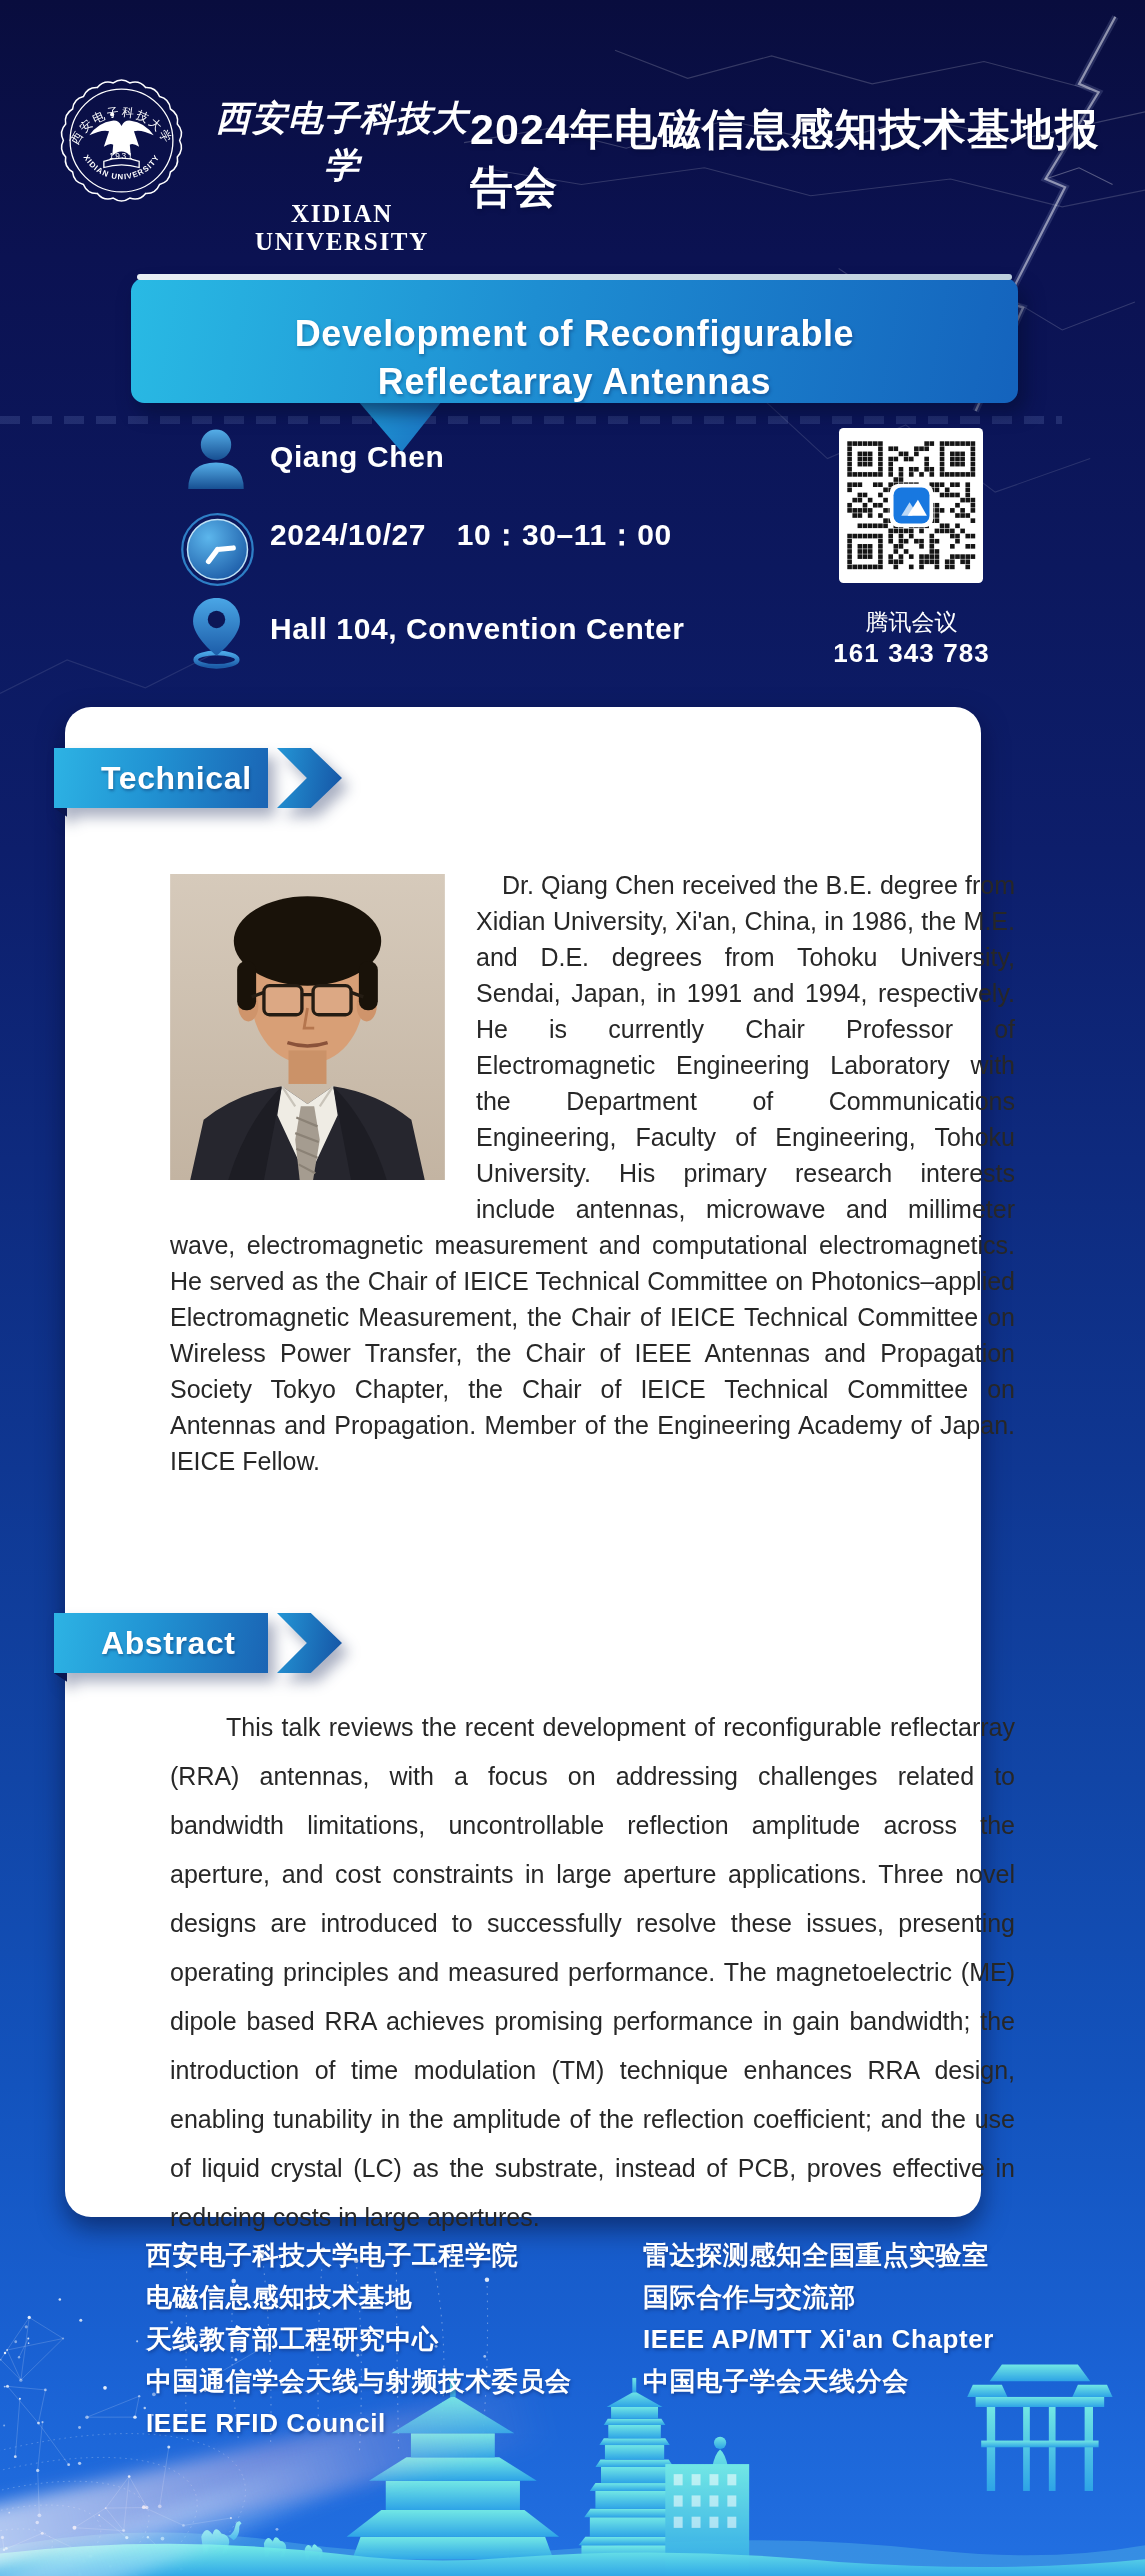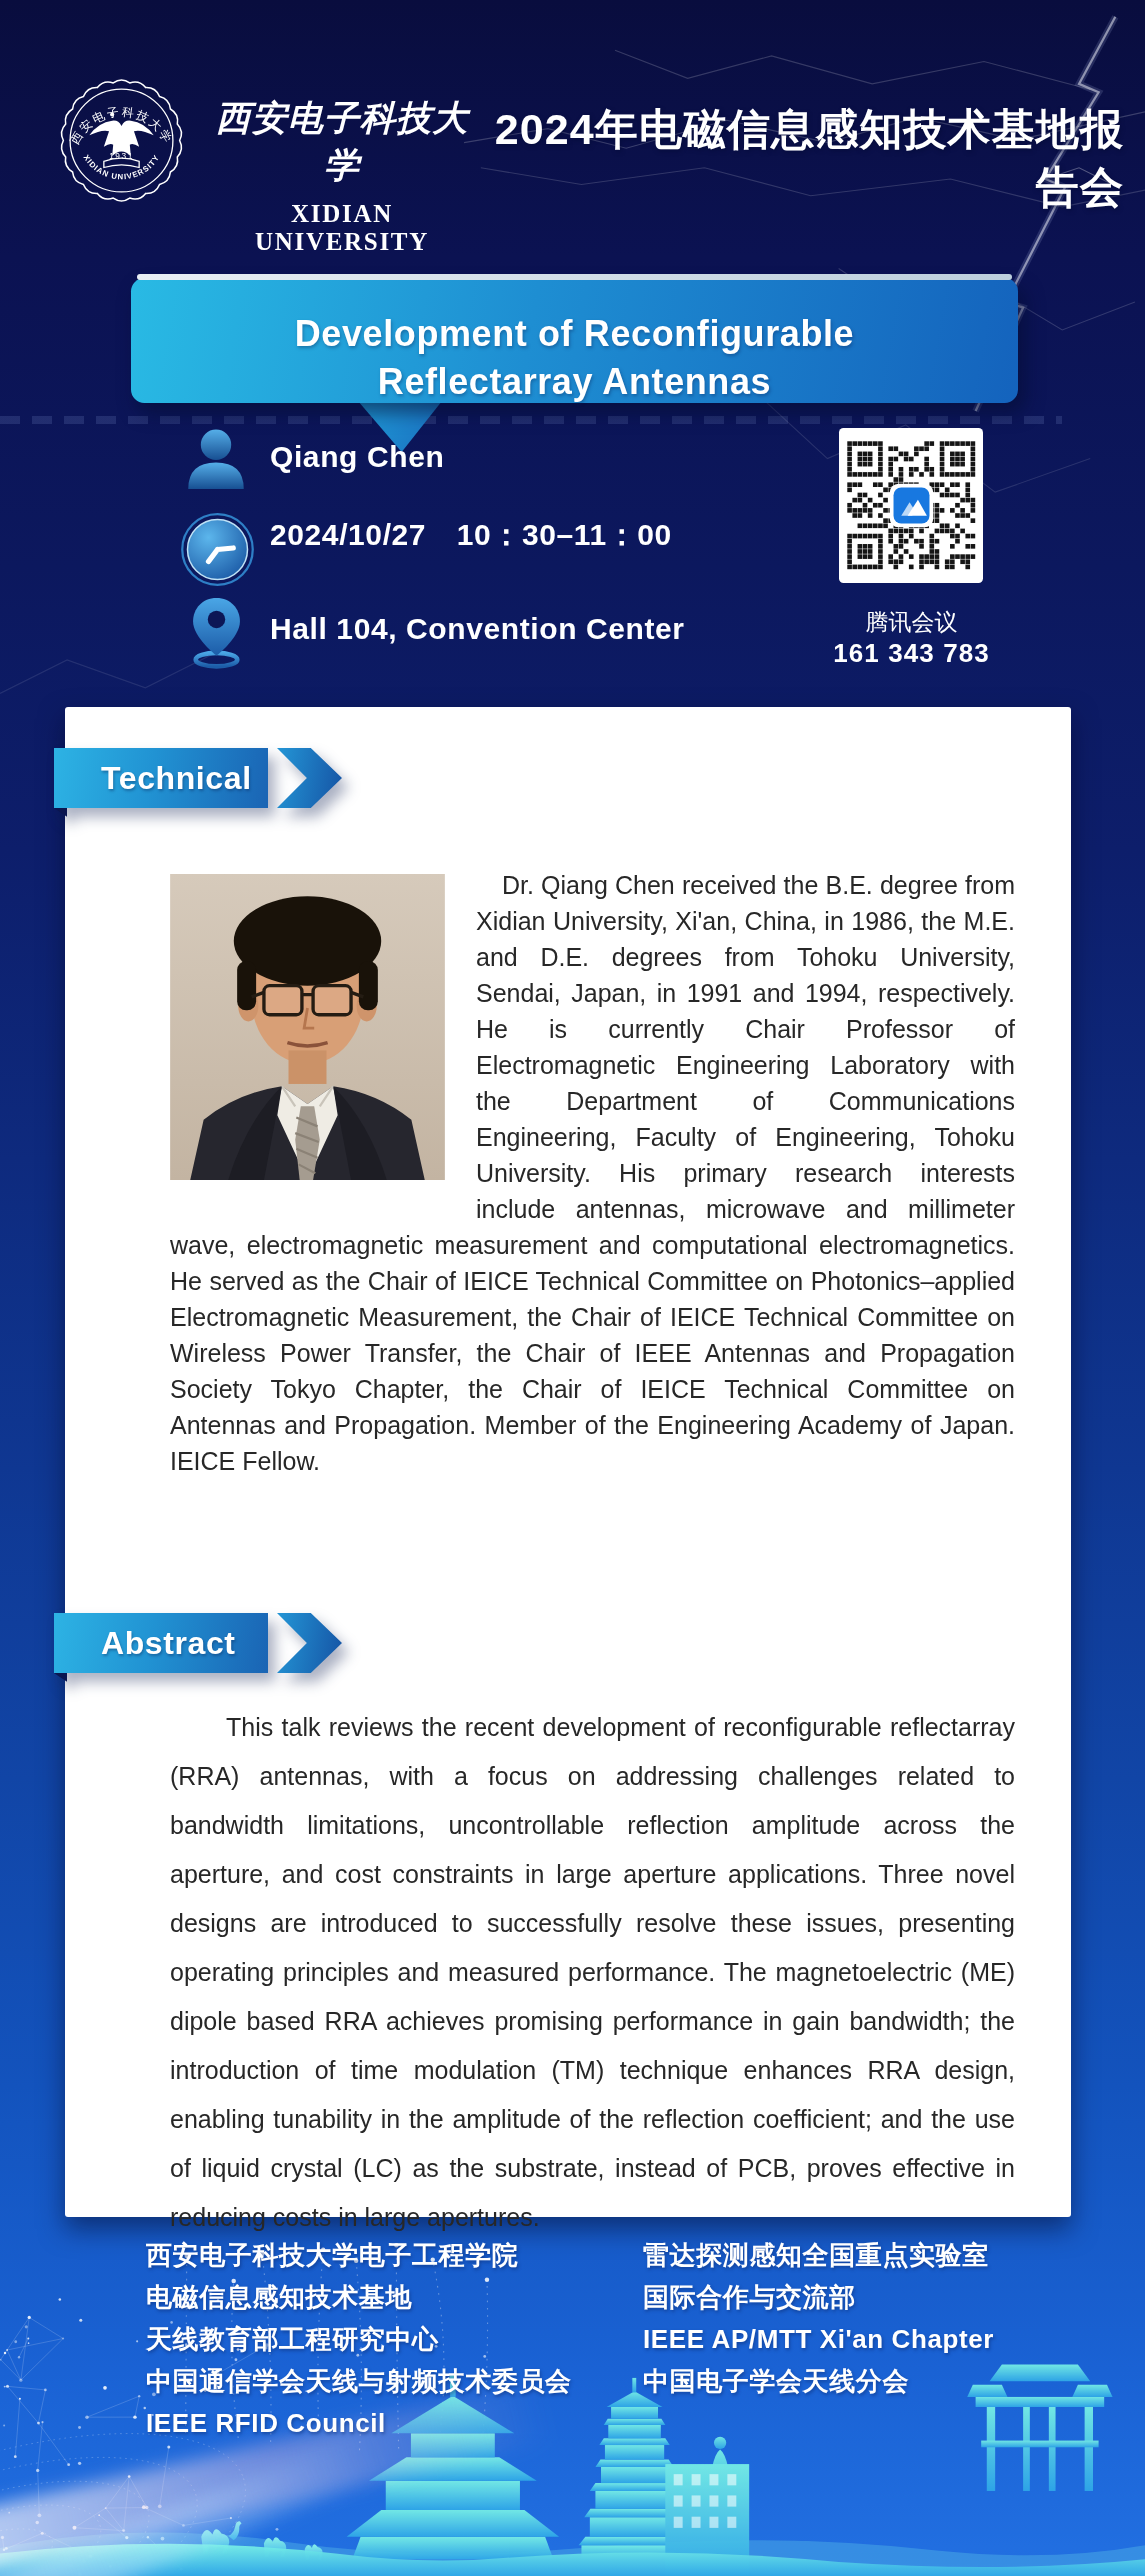--- a/index.html
+++ b/index.html
@@ -16,21 +16,21 @@
     background:linear-gradient(90deg,rgba(255,255,255,.75),rgba(255,200,225,.35) 45%,rgba(255,255,255,0) 78%);filter:blur(9px);}
   #streak2{left:-123px;top:2499px;width:643px;height:50px;transform:rotate(-22deg);border-radius:28px;
     background:linear-gradient(90deg,rgba(255,255,255,.6),rgba(190,225,255,.3) 50%,rgba(255,255,255,0) 80%);filter:blur(7.8px);}
   .dash-strip{position:absolute;left:0;top:416px;width:1062px;height:7.8px;z-index:1;
     background:repeating-linear-gradient(90deg,rgba(170,195,255,.14) 0 20px,transparent 20px 32px);}
   
   .seal{position:absolute;left:54px;top:73px;width:135px;height:135px;z-index:2;}
   .univ-names{position:absolute;left:208px;top:95px;width:268px;z-index:2;text-align:center;color:#fff;}
   .univ-cn{font-size:35px;font-weight:bold;font-style:italic;letter-spacing:1.1px;}
   .univ-en{margin-top:11.2px;font-family:"Liberation Serif","DejaVu Serif",serif;font-size:25px;font-weight:bold;letter-spacing:1.7px;}
-  .event-title{position:absolute;left:470px;top:101px;width:654px;z-index:2;text-align:right;color:#fff;}
+  .event-title{position:absolute;left:470px;top:101px;width:654px;z-index:2;text-align:left;color:#fff;}
   .event-cn{font-size:43px;font-weight:bold;letter-spacing:1.1px;text-shadow:1.1px 2.2px 4.5px rgba(0,10,50,.5);}
   .event-en{margin-top:9px;font-size:19px;font-weight:bold;}
   
   .talk-banner{position:absolute;left:131px;top:278px;width:887px;height:125px;border-radius:13.4px;z-index:2;
     background:linear-gradient(100deg,#29bae4 0%,#1e8ed2 45%,#1463bd 100%);
     box-shadow:6.7px 10px 18px rgba(4,12,50,.55);
     display:flex;flex-direction:column;justify-content:flex-end;gap:5.6px;}
   .talk-banner::before{content:"";position:absolute;top:-3.9px;left:5.6px;right:5.6px;height:5.6px;border-radius:5.6px;
     background:linear-gradient(90deg,#e9eff4,#bccfdd);}
   .banner-line{font-size:36px;font-weight:bold;color:#fff;text-align:center;letter-spacing:0.6px;text-shadow:1.1px 1.7px 3.4px rgba(8,30,80,.35);}
@@ -43,21 +43,21 @@
   .icon-pin{left:183px;top:594px;width:67px;height:75px;}
   .info-label{position:absolute;left:270px;font-size:30px;font-weight:bold;color:#fff;letter-spacing:0.6px;white-space:pre;z-index:2;line-height:30px;}
   #lbl-speaker{top:442px;} #lbl-time{top:520px;} #lbl-venue{top:614px;}
   
   .qr-box{position:absolute;left:839px;top:428px;width:144px;height:155px;background:#fff;border-radius:4.5px;z-index:2;
     display:flex;align-items:center;justify-content:center;}
   svg.qr{width:131px;height:131px;}
   .qr-caption{position:absolute;left:811px;top:607px;width:201px;text-align:center;font-size:23px;color:#fff;z-index:2;}
   .qr-id{position:absolute;left:811px;top:638px;width:201px;text-align:center;font-size:26px;font-weight:bold;color:#fff;letter-spacing:1.1px;z-index:2;}
   
-  .card{position:absolute;left:65px;top:707px;width:1006px;height:1510px;background:#fff;border-radius:3px;
+  .card{position:absolute;left:65px;top:707px;width:916px;height:1510px;background:#fff;border-radius:26px;
     box-shadow:0 11.2px 26px rgba(3,8,40,.5);z-index:2;}
   .ribbon{position:absolute;left:54px;width:291px;height:60px;z-index:4;filter:drop-shadow(7.8px 9px 6.7px rgba(12,28,80,.35));}
   #ribbon-bio{top:748px;} #ribbon-abs{top:1613px;}
   .ribbon-rect{position:absolute;left:0;top:0;width:214px;height:60px;box-sizing:border-box;
     background:linear-gradient(100deg,#2db3e4 0%,#2193d3 45%,#1a64b4 100%);
     display:flex;align-items:center;padding-left:47px;}
   .ribbon-label{font-size:32px;font-weight:bold;color:#fff;letter-spacing:0.6px;text-shadow:1.1px 1.7px 2.8px rgba(10,40,90,.4);}
   .ribbon-chevron{position:absolute;left:223px;top:0;width:65px;height:60px;
     background:linear-gradient(100deg,#2496d6,#1553a4);
     clip-path:polygon(0 0,52% 0,100% 50%,52% 100%,0 100%,46% 50%);}

